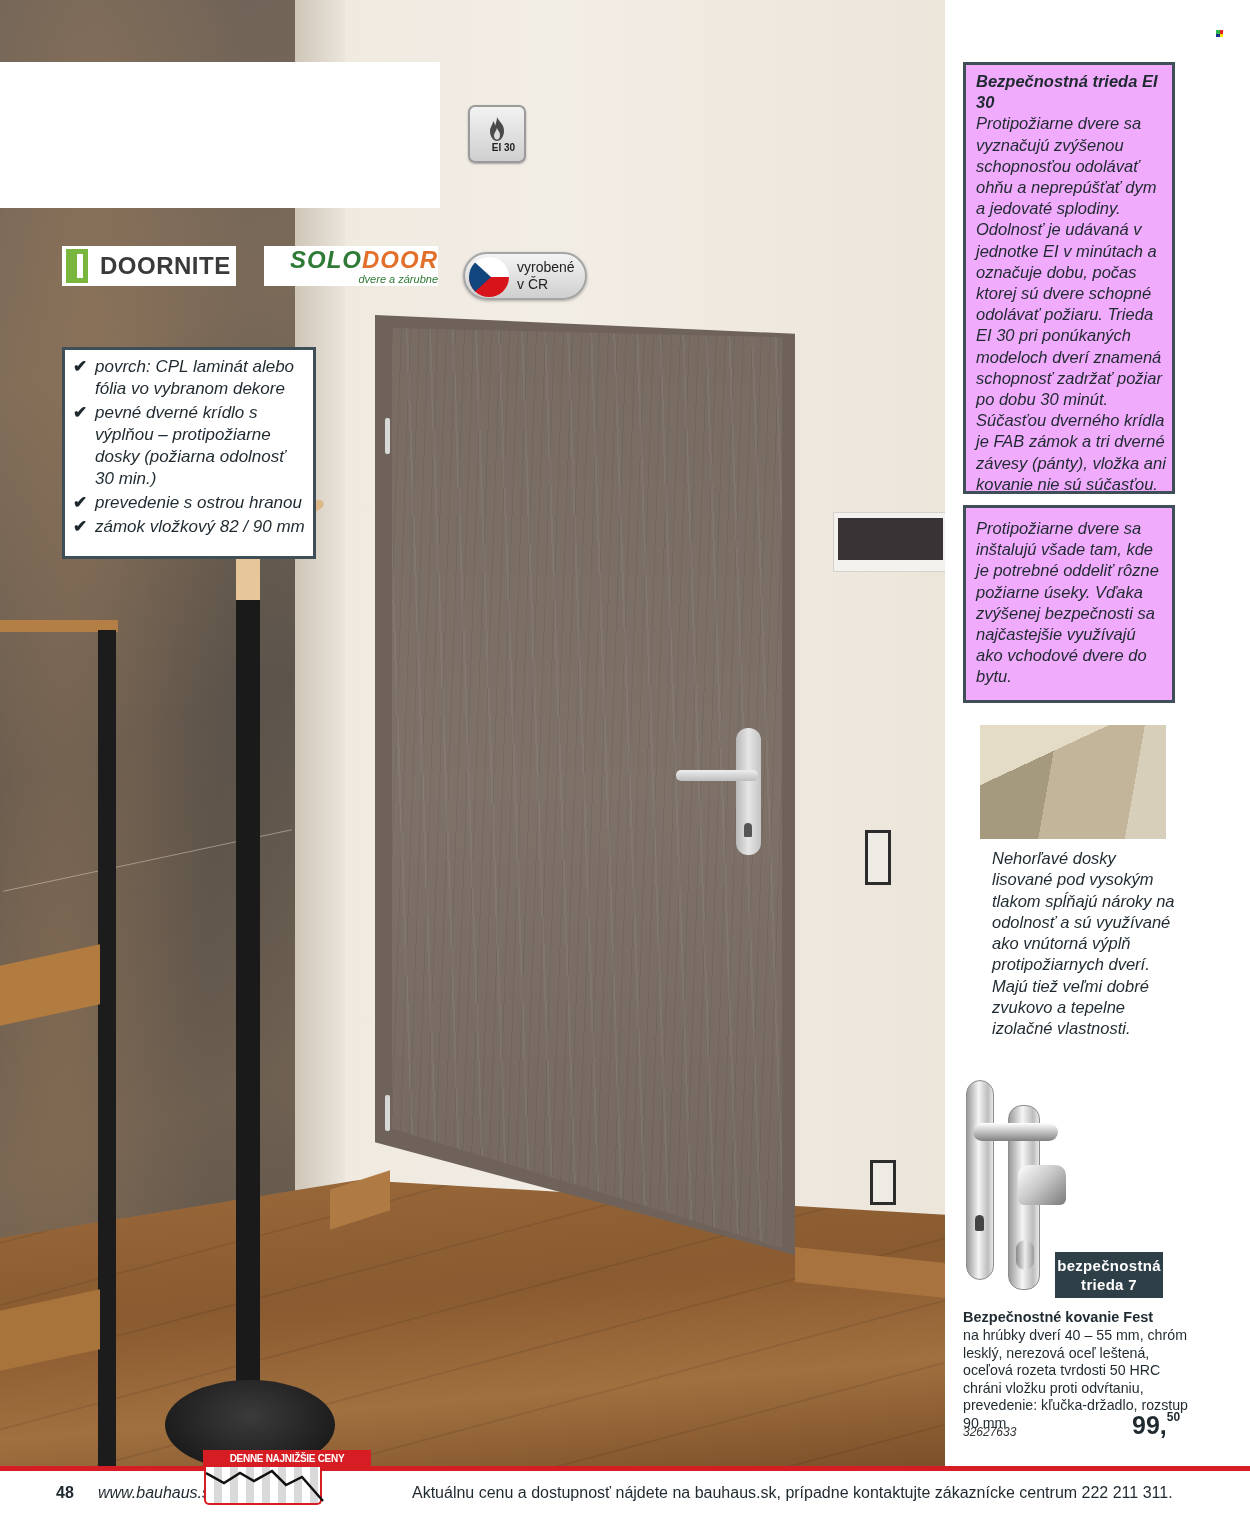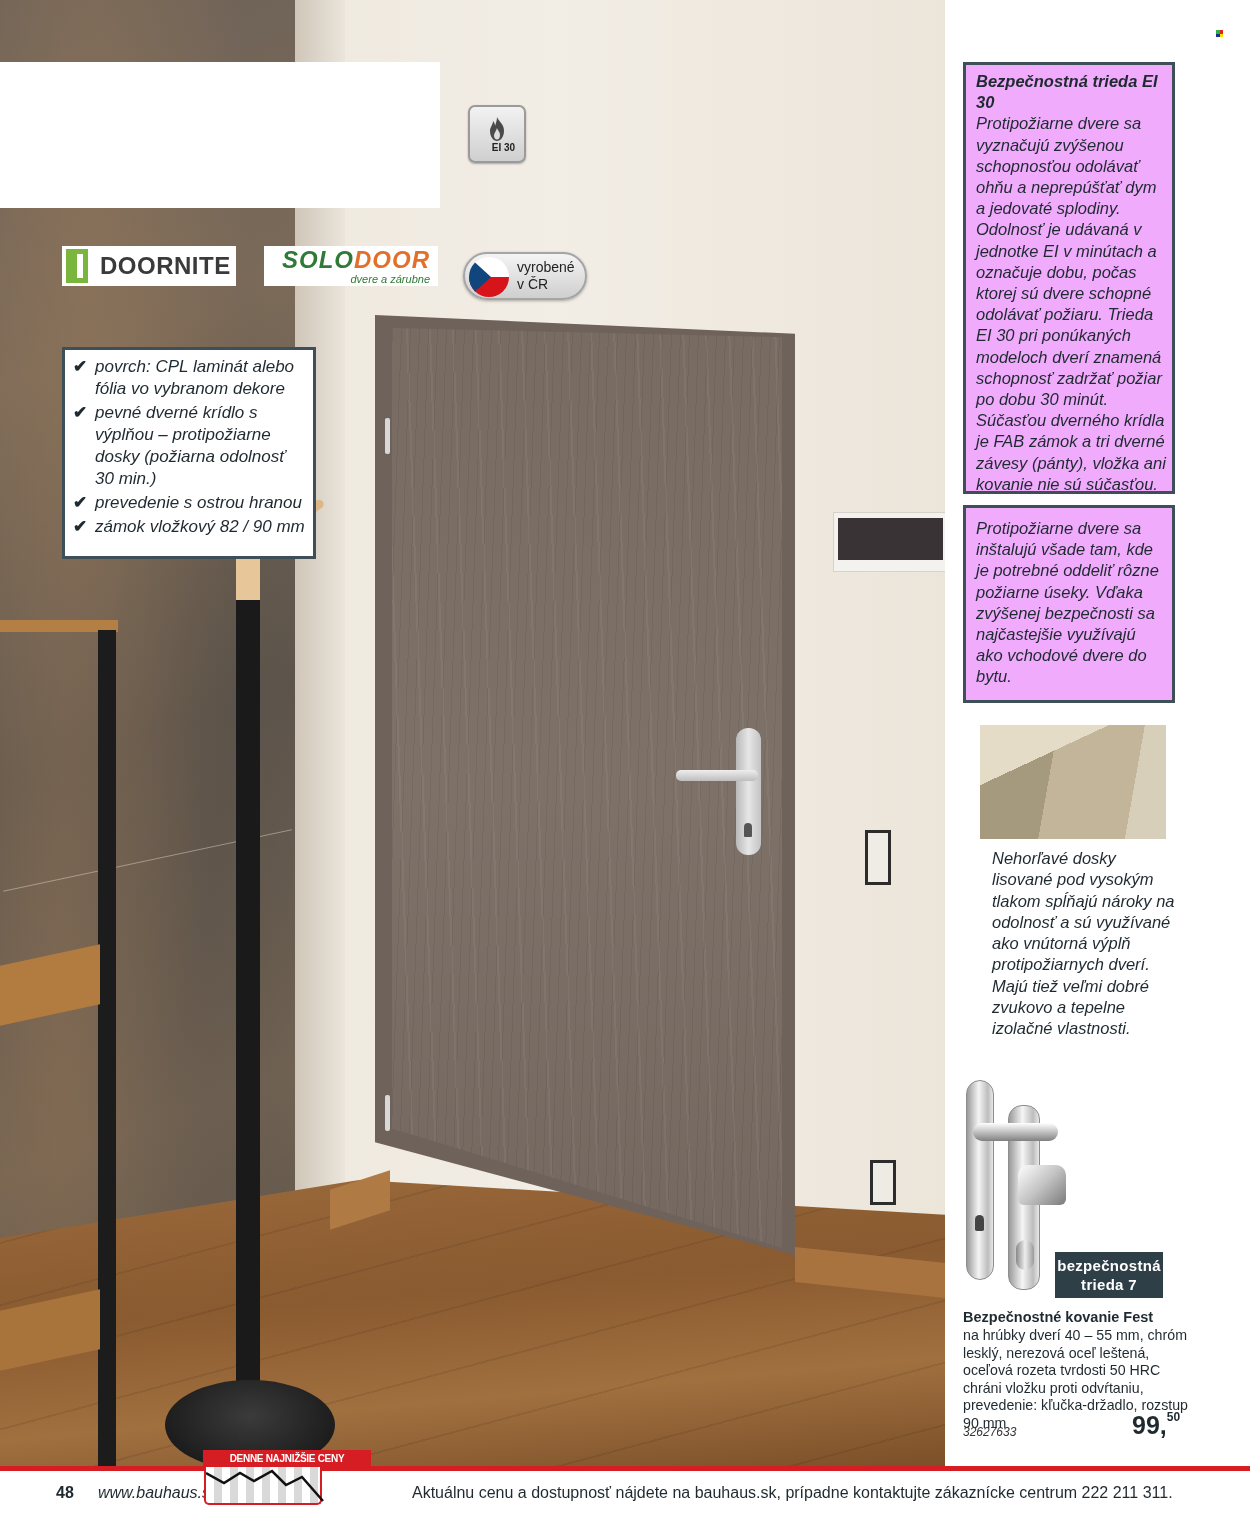--- a/index.html
+++ b/index.html
@@ -76,21 +76,21 @@
     display: flex; flex-direction: column; align-items: center; justify-content: center; }
   .ei-badge .flame { width: 20px; height: 26px; }
   .ei-badge span { font-family: "Liberation Sans", sans-serif; font-weight: 700; font-size: 10px; color: #222; margin-left: 13px; }
 
   .logo-box { position: absolute; top: 246px; height: 40px; background: #ffffff;
     display: flex; align-items: center; }
   .logo-doornite { left: 62px; width: 174px; padding-left: 4px; }
   .logo-doornite .mark { width: 22px; height: 34px; border: 5px solid #7ab63e; border-left-width: 7px;
     margin-right: 12px; background: linear-gradient(90deg, #7ab63e 0 40%, #fff 40%); }
   .logo-doornite .name { font-family: "Liberation Sans", sans-serif; font-weight: 700; font-size: 24px; color: #3a3a3a; letter-spacing: 0.5px; }
-  .logo-solodoor { left: 264px; width: 174px; flex-direction: column; align-items: flex-end; justify-content: center; padding-right: 8px; }
+  .logo-solodoor { left: 264px; width: 174px; flex-direction: column; align-items: flex-end; justify-content: center; }
   .logo-solodoor .word { font-family: "Liberation Sans", sans-serif; font-weight: 900; font-style: italic; font-size: 24px; line-height: 24px; letter-spacing: 1px; }
   .logo-solodoor .solo { color: #2f7a36; }
   .logo-solodoor .door { color: #e2702b; }
   .logo-solodoor .tag { font-family: "Liberation Sans", sans-serif; font-style: italic; font-size: 11px; color: #2f7a36; margin-top: 1px; }
   .made-badge { position: absolute; left: 463px; top: 252px; width: 124px; height: 48px; border-radius: 24px;
     background: linear-gradient(180deg, #f4f4f4, #cfcfcf); border: 2px solid #a5a5a5; box-shadow: 0 1px 3px rgba(0,0,0,.3); }
   .made-badge .flag { position: absolute; left: 4px; top: 3px; width: 40px; height: 40px; border-radius: 50%; overflow: hidden;
     background: linear-gradient(180deg, #ffffff 50%, #d7141a 50%); }
   .made-badge .flag::before { content: ""; position: absolute; left: 0; top: 0; width: 0; height: 0;
     border-top: 20px solid transparent; border-bottom: 20px solid transparent; border-left: 22px solid #11457e; }

